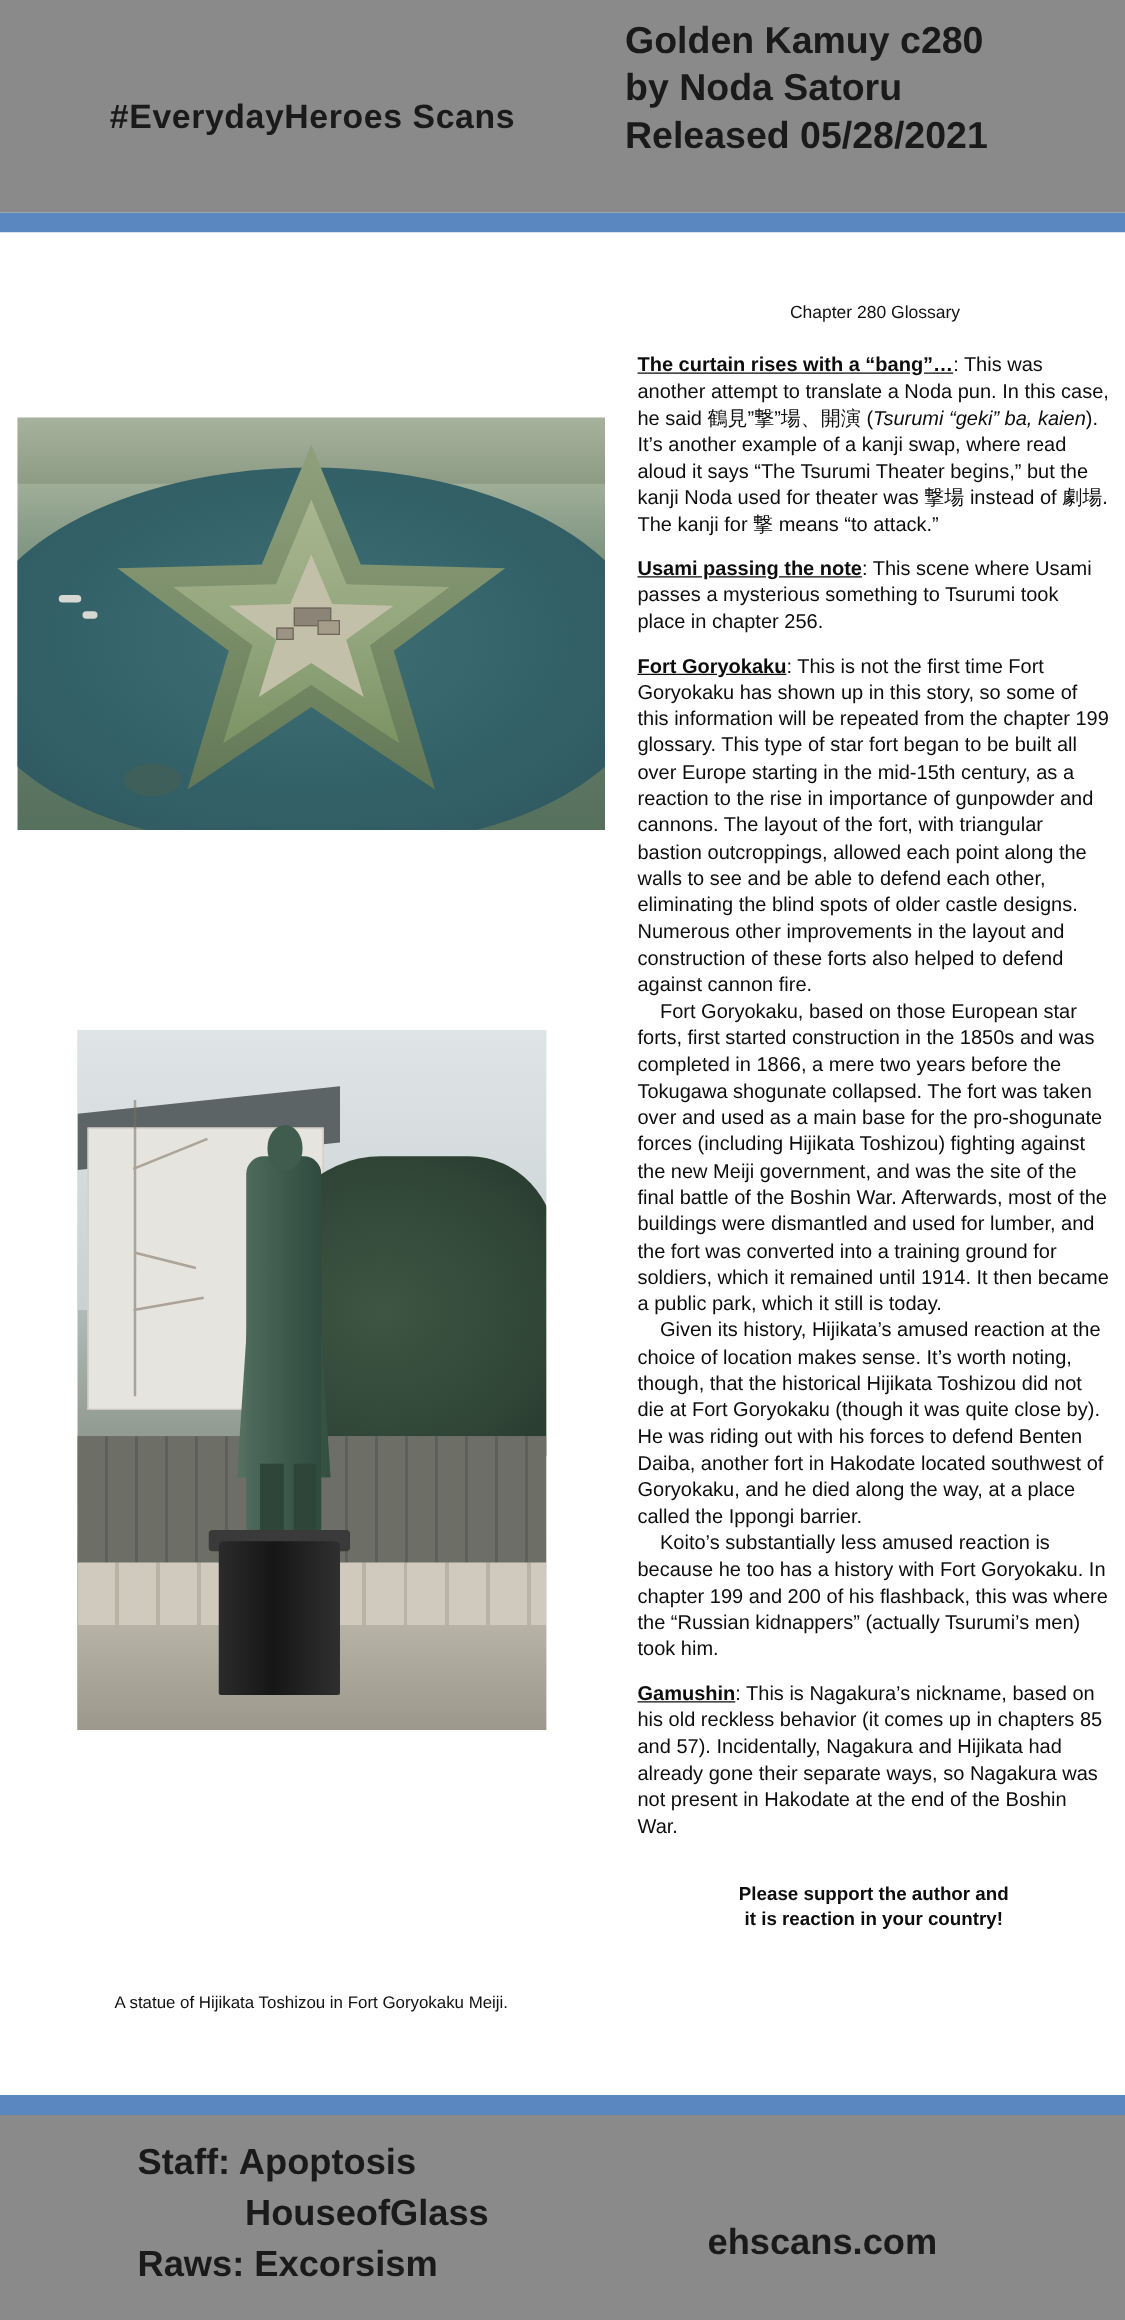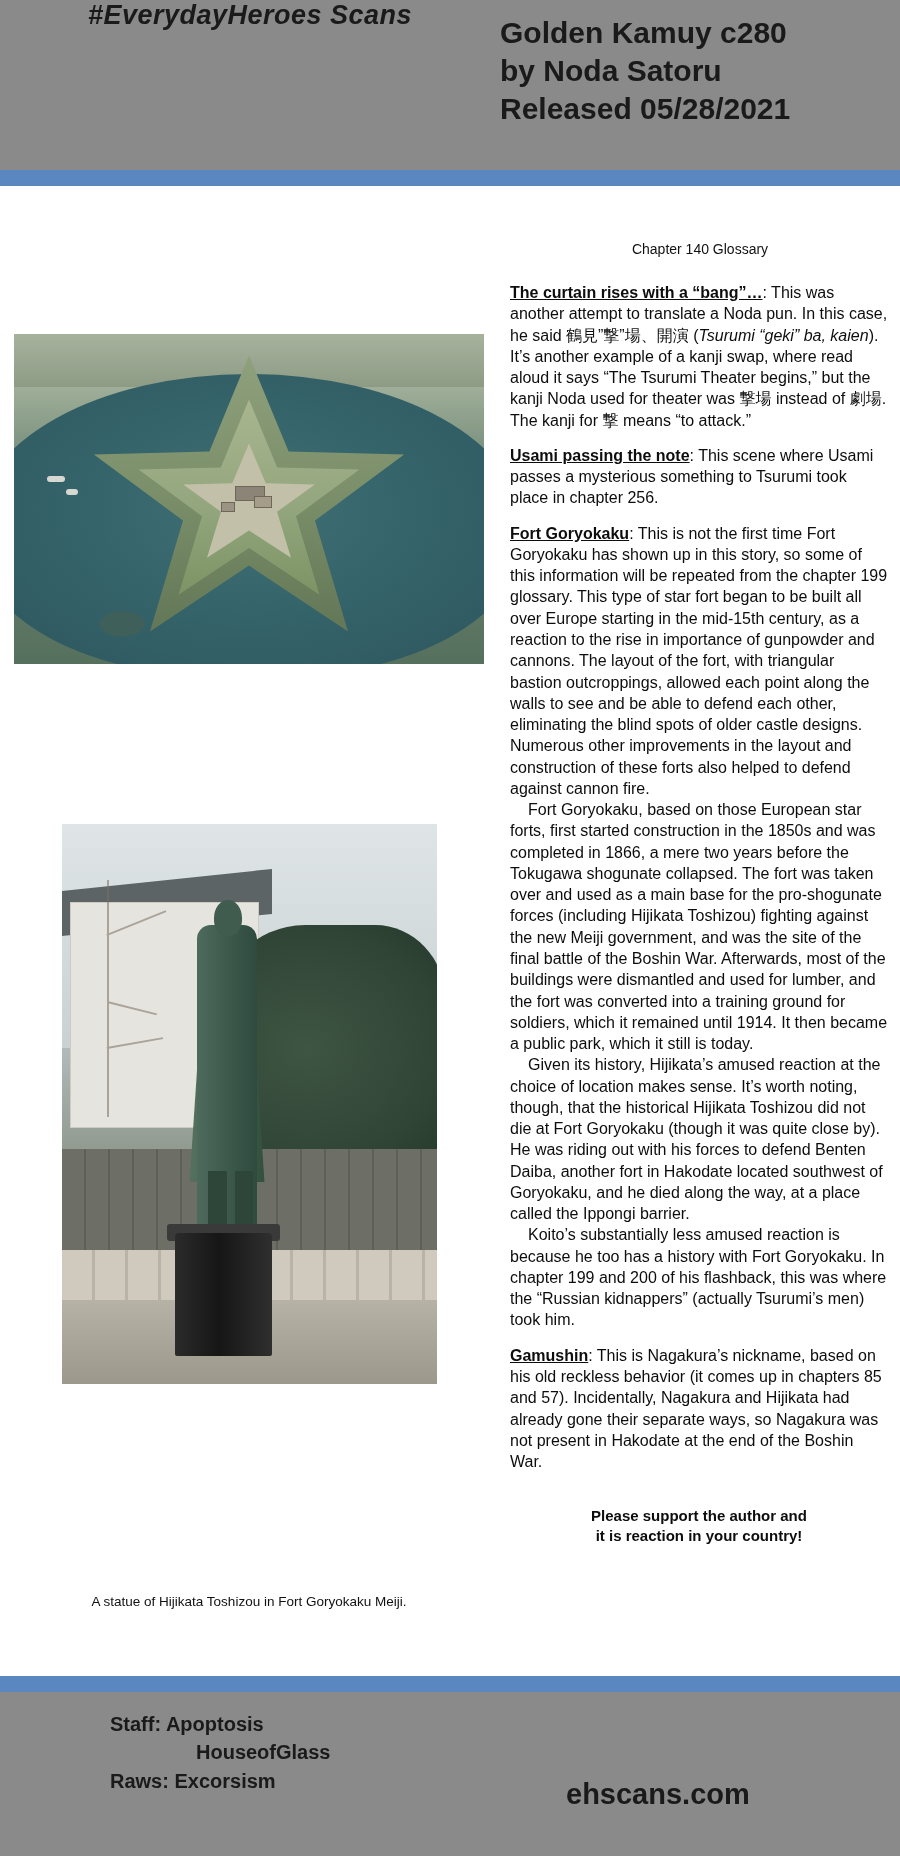--- a/index.html
+++ b/index.html
@@ -24,22 +24,22 @@
     position: relative;
     box-sizing: border-box;
   }
   .header-left {
     position: absolute;
     left: 0;
     top: 0;
     width: 500px;
     height: 186px;
     display: flex;
+    align-items: center;
     justify-content: center;
-    font-style: italic;
   }
   .scanlation-name {
     font-size: 27px;
     font-weight: bold;
     color: #1a1a1a;
     letter-spacing: 0.5px;
     white-space: nowrap;
   }
   .header-right {
     position: absolute;
@@ -360,21 +360,21 @@
   .footer {
     width: 900px;
     height: 164px;
     background: #8a8a8a;
     position: relative;
   }
   .staff {
     position: absolute;
     left: 110px;
     top: 18px;
-    font-size: 20px;
+    font-size: 29px;
     font-weight: bold;
     color: #1a1a1a;
     line-height: 1.42;
   }
   .staff .line2 { padding-left: 86px; }
   .site {
     position: absolute;
     left: 566px;
     top: 86px;
     font-size: 29px;
@@ -392,21 +392,21 @@
   <div class="header-right">
     <div>Golden Kamuy c280</div>
     <div>by Noda Satoru</div>
     <div>Released 05/28/2021</div>
   </div>
 </div>
 <div class="blue-bar-top"></div>
 
 <div class="content">
 
-  <div class="glossary-title">Chapter 140 Glossary</div>
+  <div class="glossary-title">Chapter 280 Glossary</div>
 
   <div class="img-block-1">
     <div class="photo fort-photo">
       <div class="fort-trees"></div>
       <div class="fort-water"></div>
       <div class="star"></div>
       <div class="star-inner"></div>
       <div class="star-core"></div>
       <div class="fort-bldg fort-b1"></div>
       <div class="fort-bldg fort-b2"></div>

